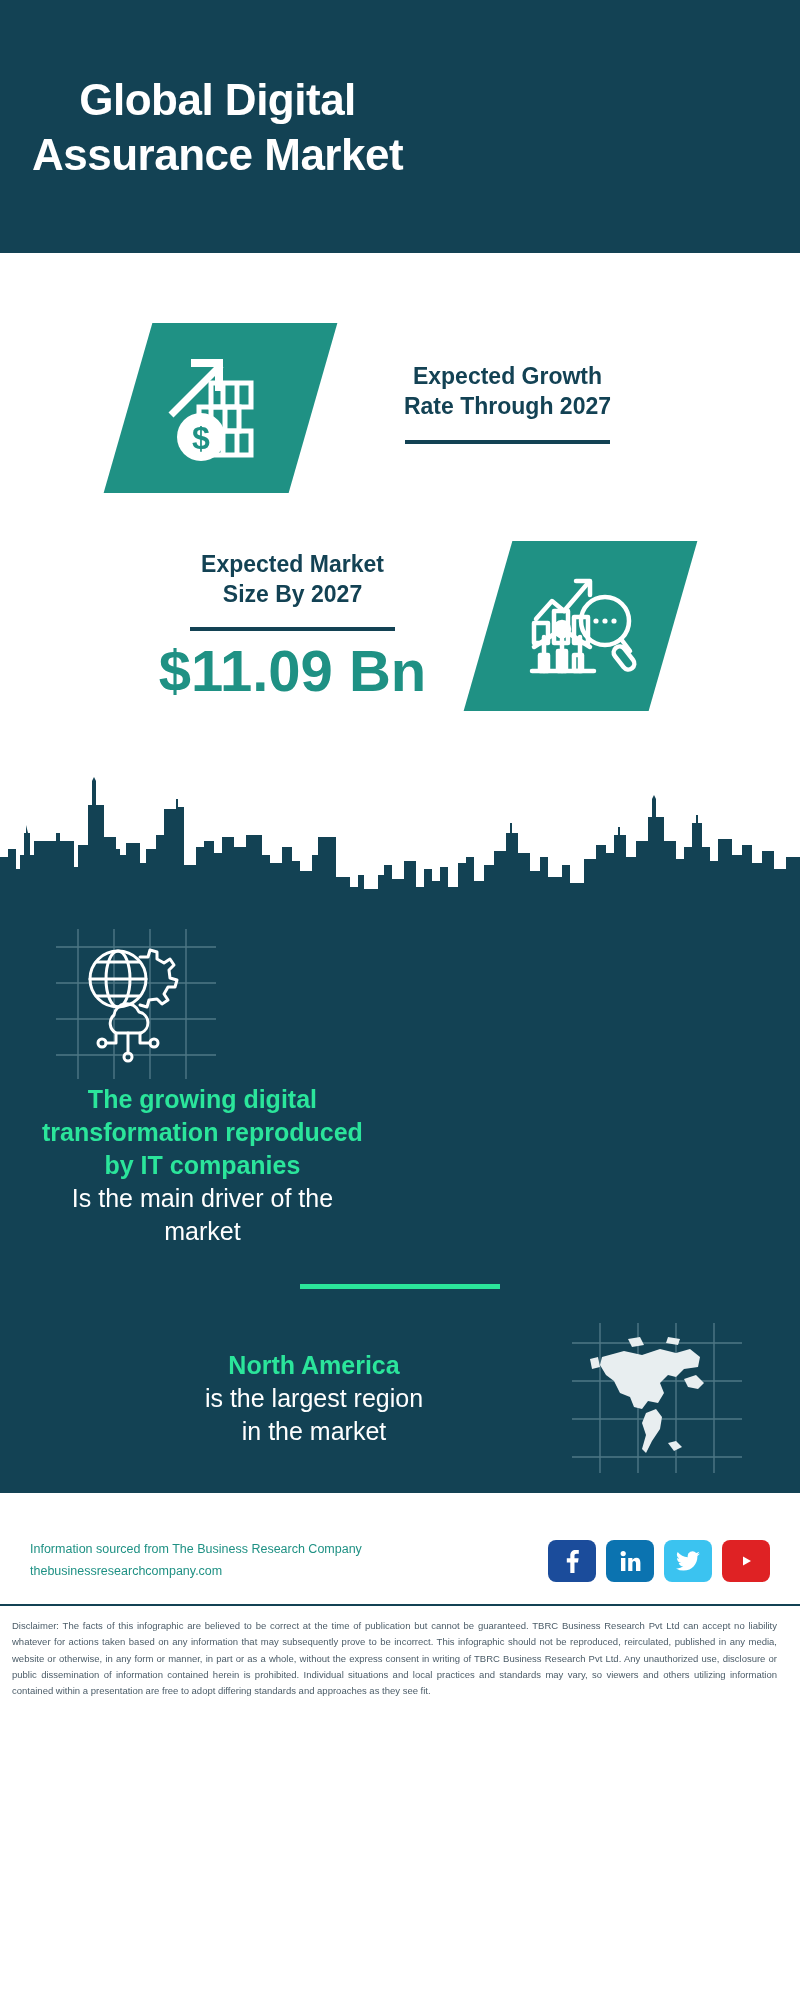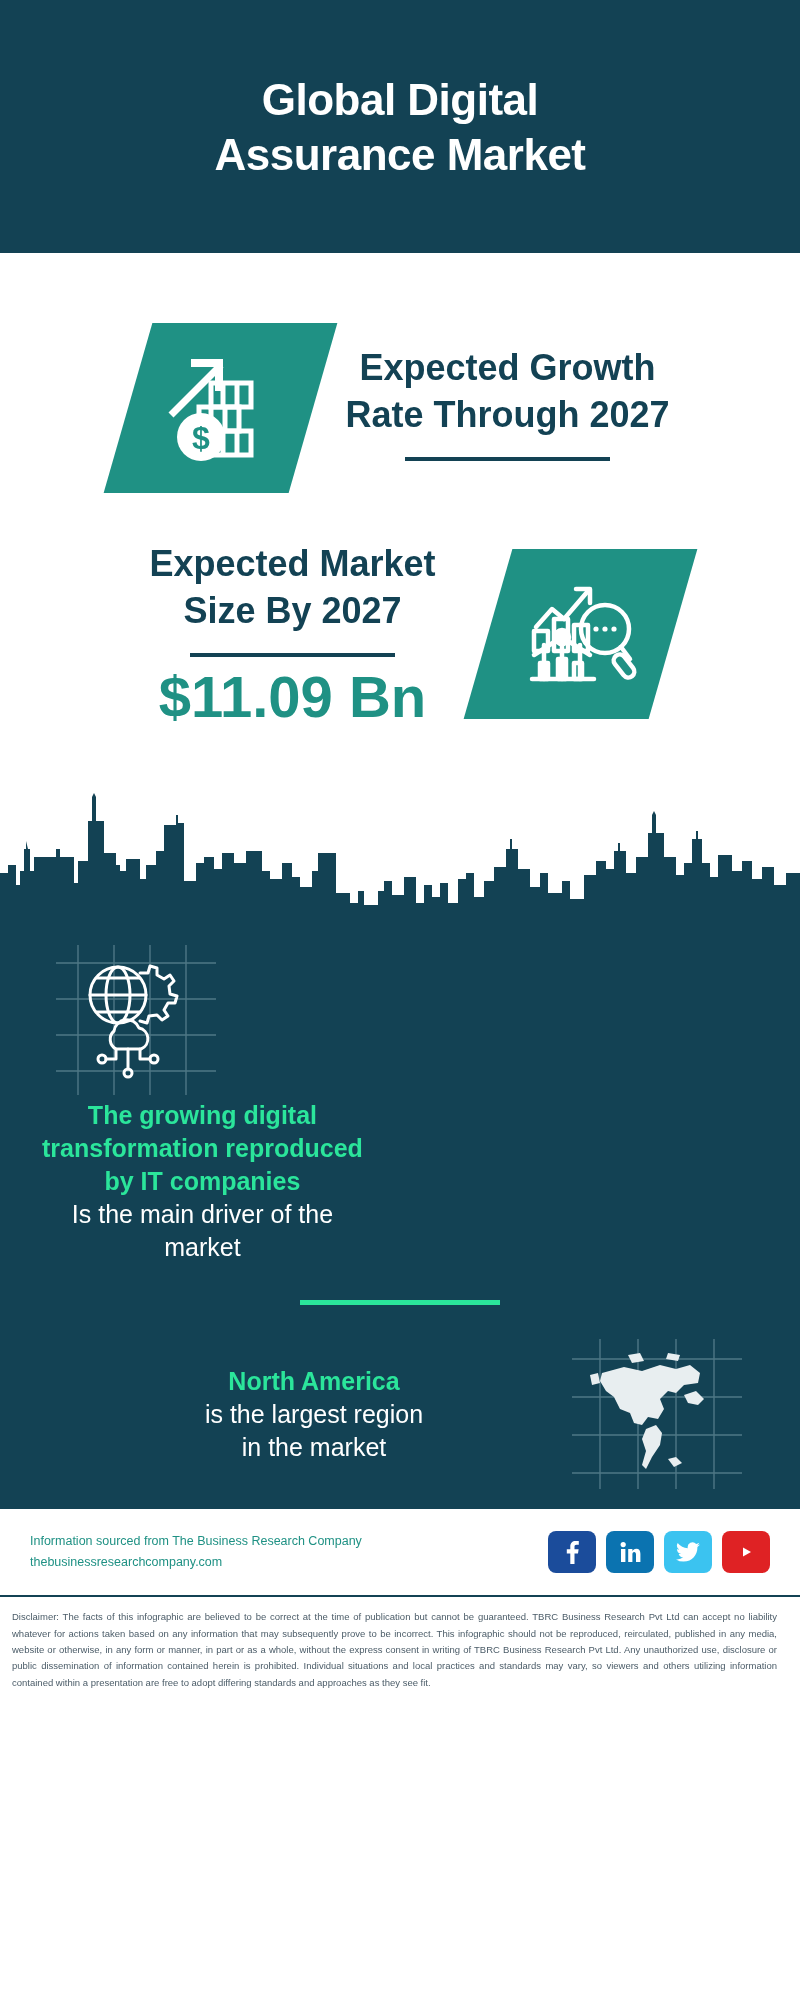--- a/index.html
+++ b/index.html
@@ -14,21 +14,21 @@
     overflow: hidden;
     position: relative;
   }
 
   
   .header {
     height: 253px;
     background: #134254;
     display: flex;
     align-items: center;
-    justify-content: center;
+    justify-content: flex-start;
     box-sizing: border-box;
     padding: 0 32px;
   }
   .header-title {
     color: #ffffff;
     font-size: 44px;
     font-weight: bold;
     line-height: 1.25;
     text-align: center;
     letter-spacing: -0.5px;
@@ -62,21 +62,21 @@
     align-items: center;
     justify-content: center;
   }
 
   .stat-text {
     width: 330px;
     text-align: center;
   }
   .stat-label {
     color: #134254;
-    font-size: 36px;
+    font-size: 23px;
     font-weight: bold;
     line-height: 1.3;
   }
   .stat-rule {
     width: 205px;
     height: 4px;
     background: #134254;
     margin: 18px auto 10px auto;
   }
   .stat-value {
@@ -168,20 +168,21 @@
   
   .source-bar {
     background: #ffffff;
     height: 88px;
     display: flex;
     align-items: center;
     justify-content: space-between;
     padding: 0 30px 0 30px;
     box-sizing: border-box;
     border-bottom: 2px solid #134254;
+    margin-top: 25px;
   }
   .source-lines { }
   .source-line {
     color: #1F9184;
     font-size: 12.5px;
     line-height: 1.75;
   }
   .socials { display: flex; gap: 10px; align-items: center; }
   .social {
     width: 48px;

